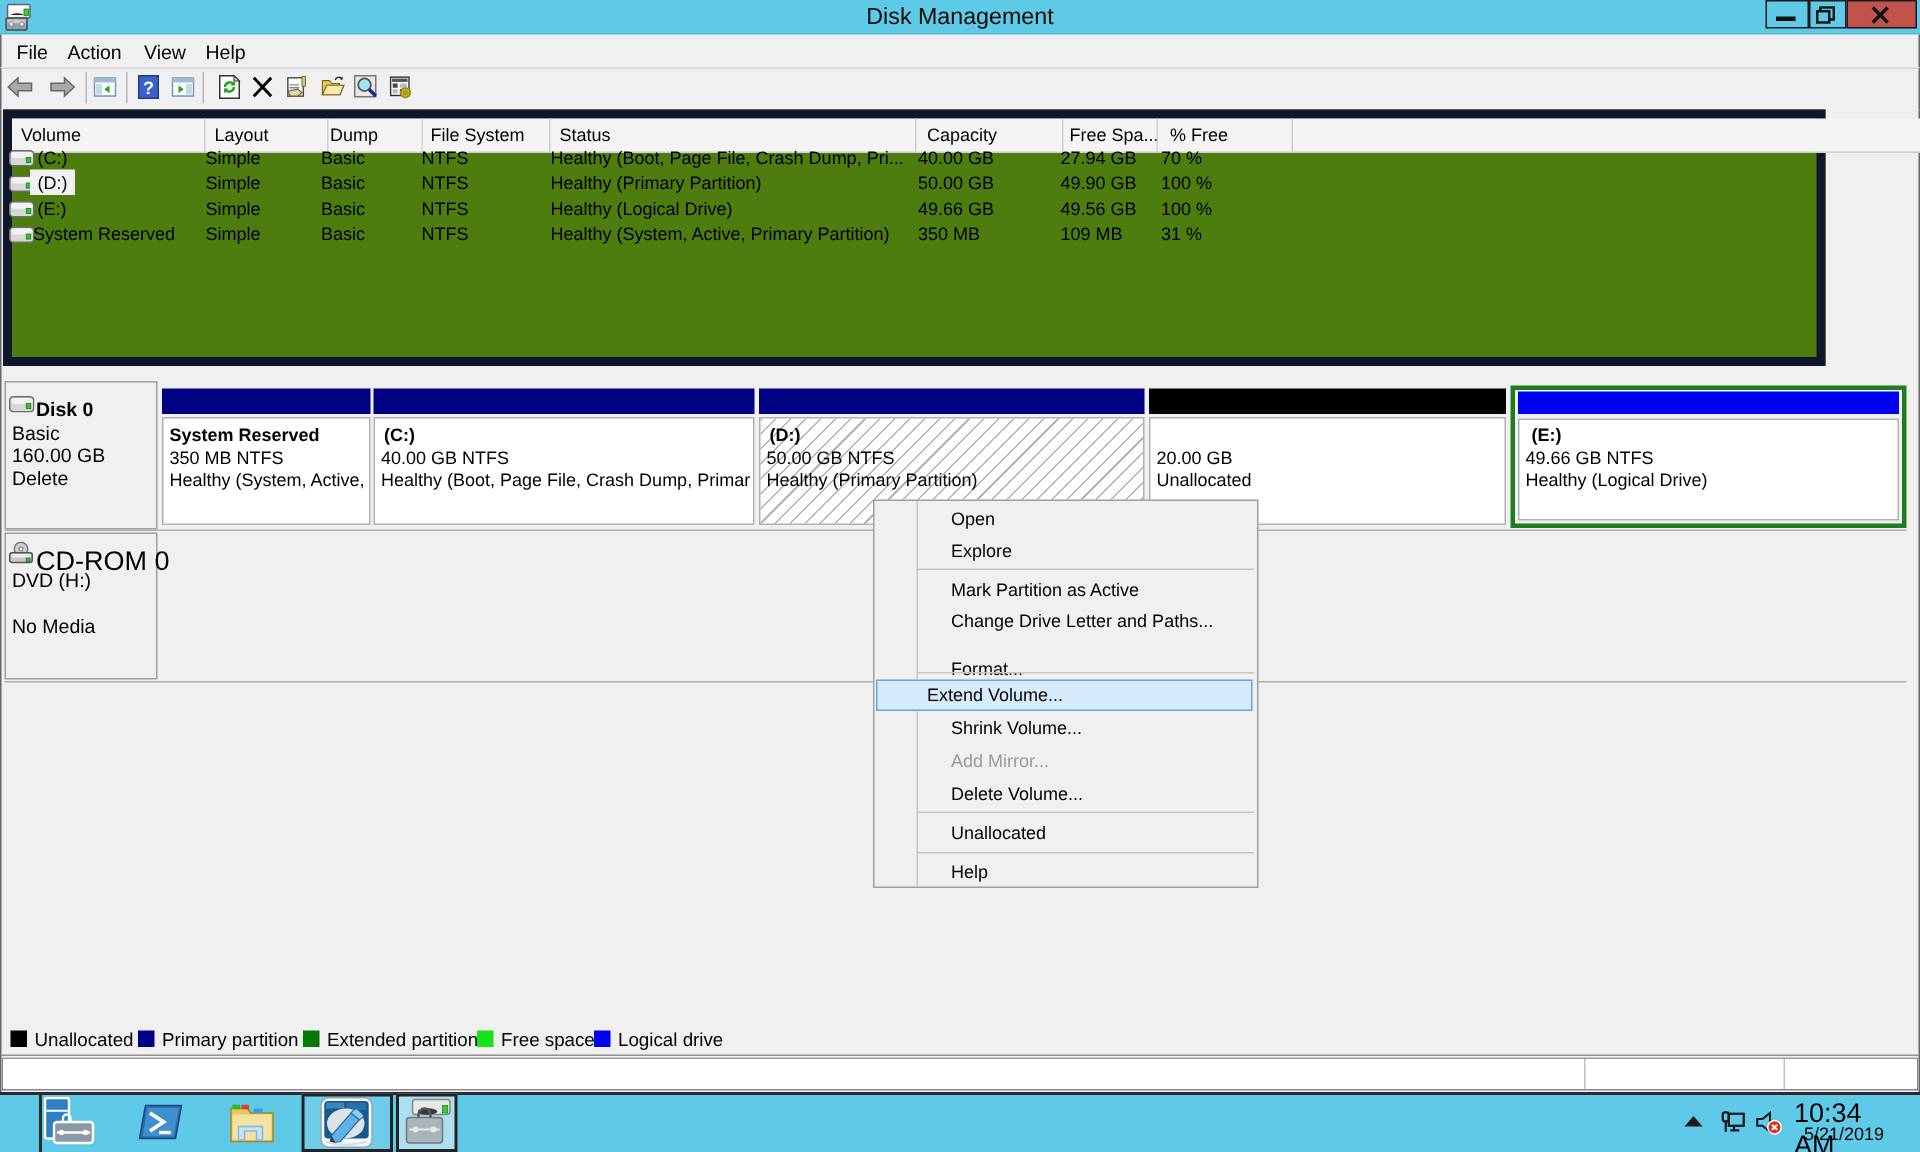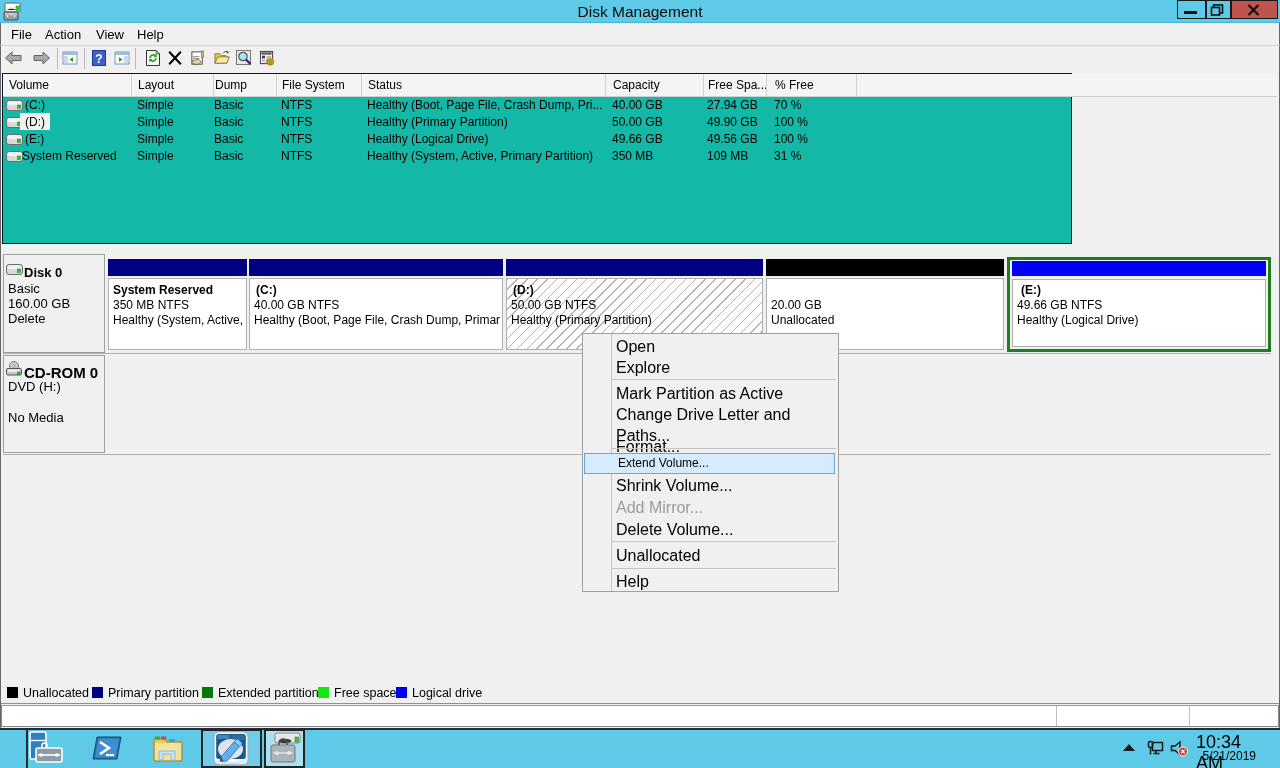--- a/index.html
+++ b/index.html
@@ -14,39 +14,39 @@
 #btnmax{left:1206px;width:25px}
 #btnclose{left:1231px;width:47px;background:#c0544c}
 
 #menubar{left:0;top:23px;width:1280px;height:22px;background:#f0f0f0;border-left:1px solid #666;border-right:1px solid #666}
 .menuitem{top:27px;font-size:13px}
 
 #toolbar{left:0;top:45px;width:1280px;height:28px;background:#f0f0f0;border-top:1px solid #d4d4d4;border-left:1px solid #666;border-right:1px solid #666}
 .tsep{top:3px;width:1px;height:21px;background:#b8b8b8}
 .ticon{top:50px;width:16px;height:16px}
 
-#list{left:2px;top:73px;width:1070px;height:171px;background:#14b8a6;border:1px solid #0f172a}
+#list{left:2px;top:73px;width:1215px;height:171px;background:#4d7c0f;border:6px solid #0f172a}
 #lheader{left:0;top:0;width:1274px;height:23px;background:#f4f4f4;border-bottom:1px solid #d0d0d0}
 .hsep{top:0;width:1px;height:23px;background:#d0d0d0}
 .hlabel{top:4px;font-size:12px}
 .cell{top:0;height:17px;line-height:17px;white-space:nowrap}
 .dlabel{background:#f0f0f0;border:1px solid #a0a0a0}
 .pbar{height:17px}
 .pbody{background:#fff;border:1px solid #b0b0b0}
 .ptxt{white-space:nowrap;overflow:hidden;line-height:15px}
 .hatch{background:#fff;background-image:repeating-linear-gradient(135deg,rgba(140,140,140,.65) 0px,rgba(140,140,140,.65) 1px,transparent 1px,transparent 7px)}
 
 .lsq{top:687px;width:11px;height:11px}
 .ltxt{top:686px;font-size:12.5px}
 
 #statusbar{left:1px;top:705px;width:1278px;height:22px;background:#fff;border:1px solid #828790;border-top:1px solid #9a9a9a}
 
 #ctx{left:582px;top:333px;width:257px;height:259px;background:#f0f0f0;border:1px solid #a0a0a0}
 #ctxgutter{left:28px;top:0;width:1px;height:257px;background:#c5c5c5}
-.mi{left:1px;width:253px;height:21px;line-height:21px;padding-left:34px;font-size:16px}
+.mi{left:1px;width:253px;height:21px;line-height:21px;padding-left:52px;font-size:12px}
 .msep{left:30px;width:224px;height:1px;background:#c5c5c5}
 .mhl{left:2px;width:251px;height:21px;line-height:19px;padding-left:33px;font-size:12px;background:#d6ecfc;border:1px solid #66a7d8}
 
 #taskbar{left:0;top:728px;width:1280px;height:40px;background:#5fc9e8;border-top:2px solid #2b2b2b}
 .tbtn{top:729px;height:39px;border:2px solid #222}
 #tray{color:#000}
 </style>
 </head>
 <body>
 
@@ -268,21 +268,21 @@
 <div class="abs" style="left:3px;top:353px;width:1268px;height:1px;background:#b0b0b0"></div>
 
 <div class="abs dlabel" style="left:3px;top:355px;width:102px;height:98px"></div>
 <svg class="abs" style="left:5px;top:361px" width="19" height="15" viewBox="0 0 19 15">
   <circle cx="9" cy="5" r="4.5" fill="#d0d0d0" stroke="#777"></circle>
   <circle cx="9" cy="5" r="1.3" fill="#fff" stroke="#999"></circle>
   <rect x="1.5" y="7.5" width="15" height="6.5" rx="1.5" fill="#c8c8c8" stroke="#555"></rect>
   <rect x="2.5" y="8.3" width="13" height="2.4" rx="1" fill="#eee"></rect>
   <rect x="12.5" y="11" width="2.6" height="2.4" fill="#2ec82e" stroke="#1b6e1b" stroke-width=".5"></rect>
 </svg>
-<div class="abs" style="left:24px;top:364px;font-weight:bold;font-size:15px">CD-ROM 0</div>
+<div class="abs" style="left:24px;top:364px;font-weight:normal;font-size:18px">CD-ROM 0</div>
 <div class="abs" style="left:8px;top:379px;font-size:13px">DVD (H:)</div>
 <div class="abs" style="left:8px;top:410px;font-size:13px">No Media</div>
 <div class="abs" style="left:3px;top:454px;width:1268px;height:1px;background:#b0b0b0"></div>
 
 <div class="abs lsq" style="left:7px;background:#000"></div>
 <div class="abs ltxt" style="left:23px">Unallocated</div>
 <div class="abs lsq" style="left:92px;background:#000082"></div>
 <div class="abs ltxt" style="left:108px">Primary partition</div>
 <div class="abs lsq" style="left:202px;background:#067806"></div>
 <div class="abs ltxt" style="left:218px">Extended partition</div>

